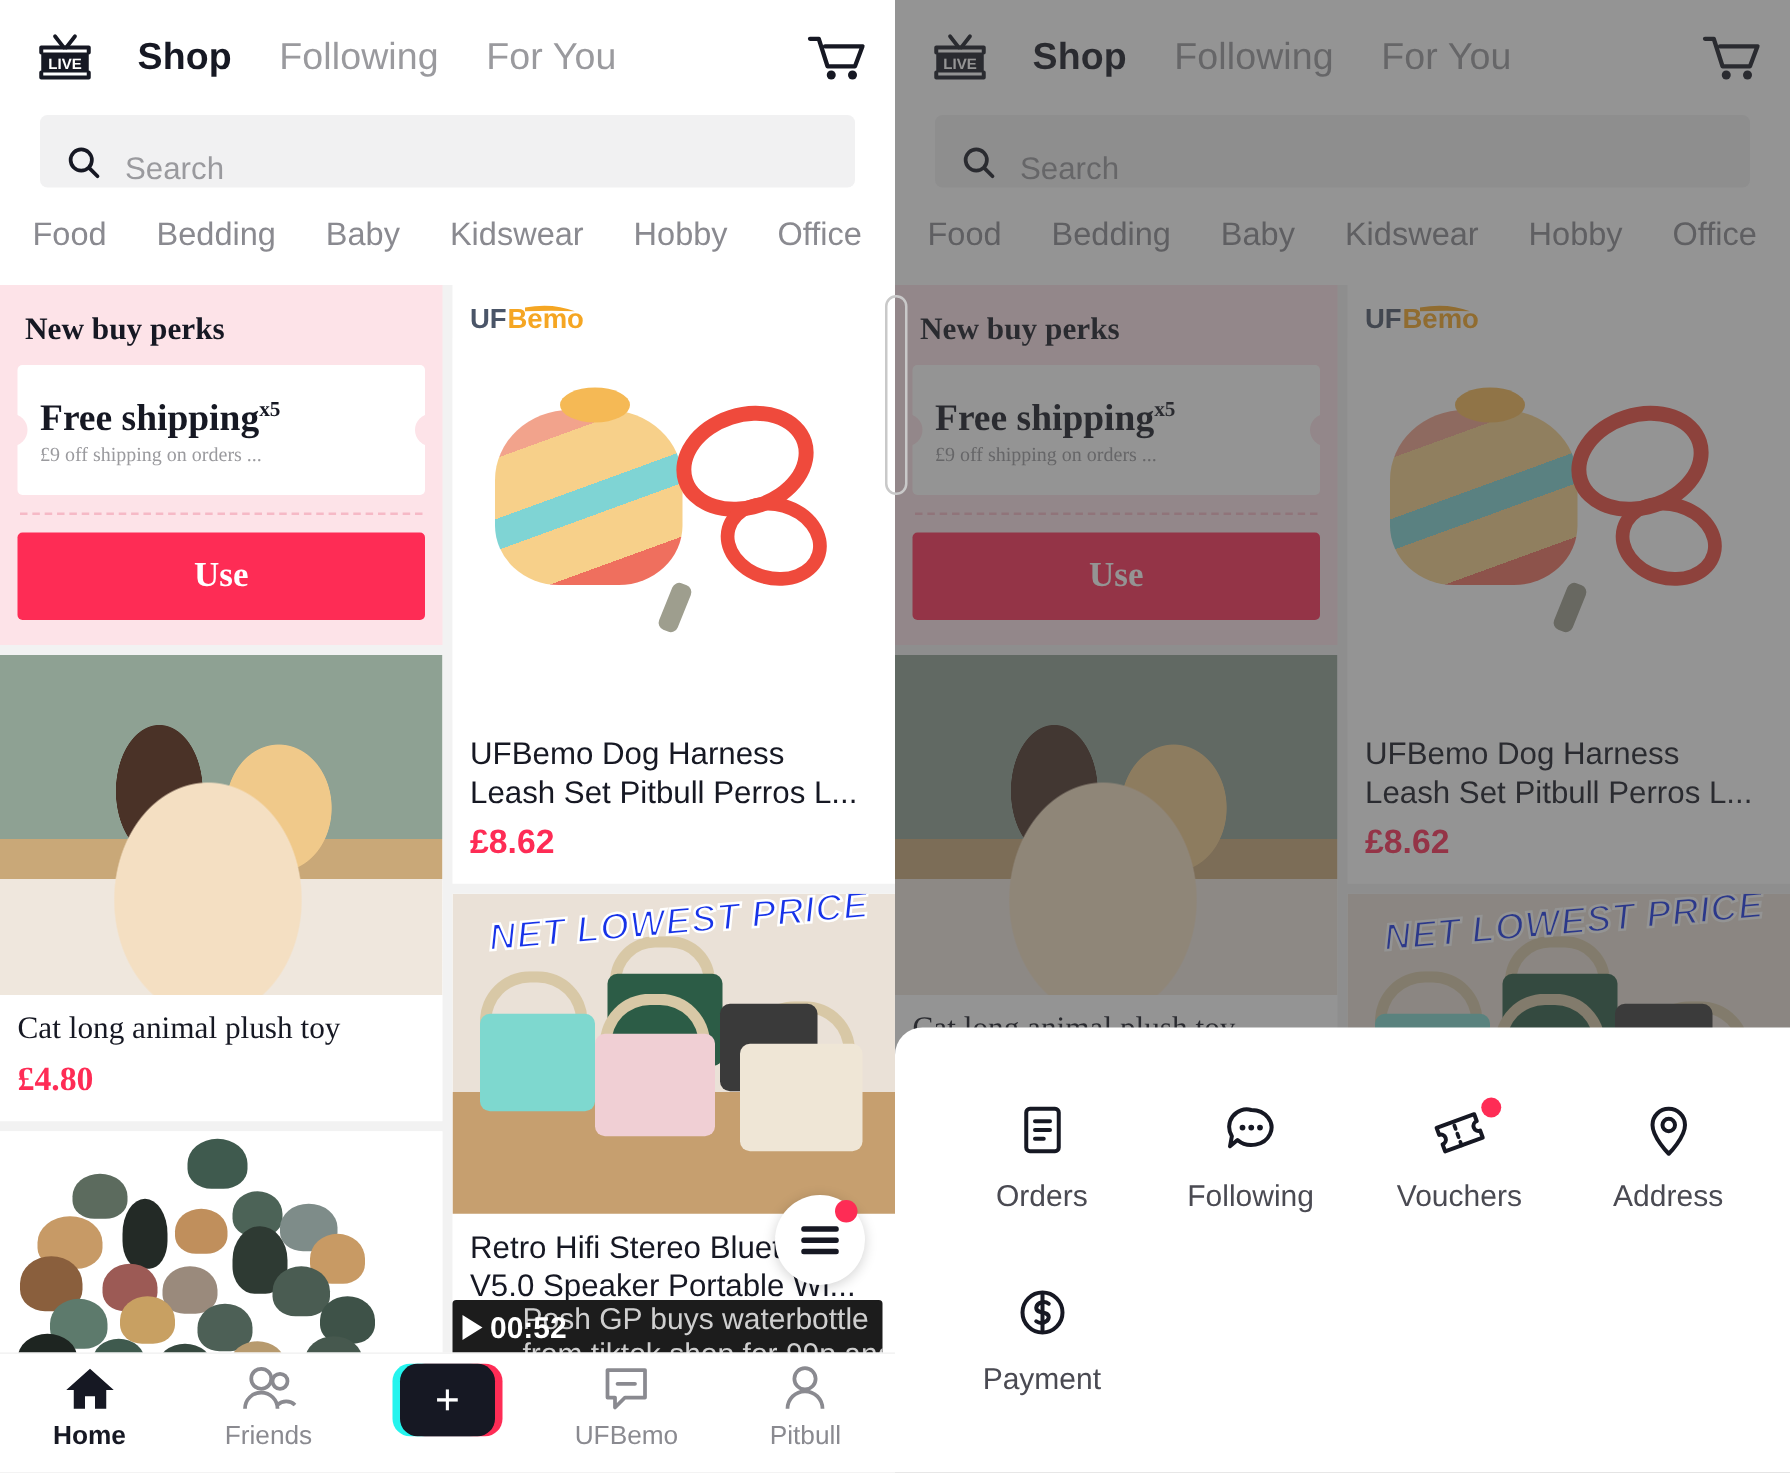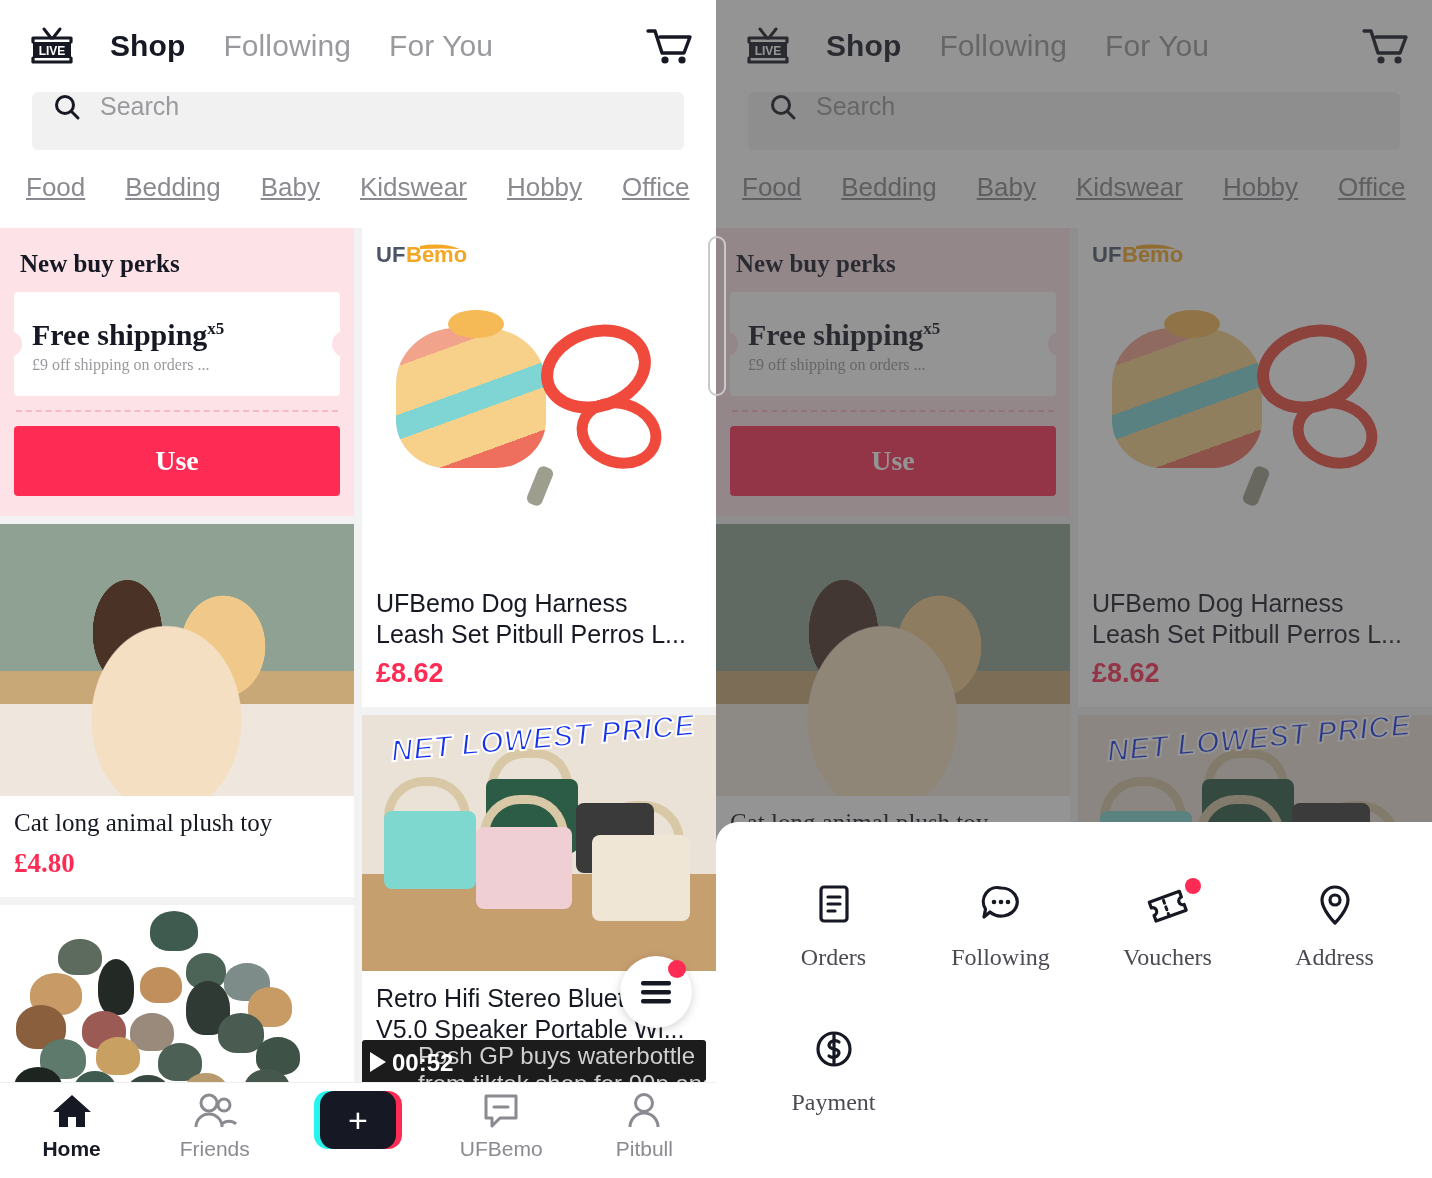--- a/index.html
+++ b/index.html
@@ -32,30 +32,30 @@
   .nav-tab {
     font-size: 30px; color: #9a9a9e; letter-spacing: .1px; white-space: nowrap;
   }
   .nav-tab.active { color: #161823; font-weight: 700; }
   .cart-icon { margin-left: auto; width: 50px; height: 46px; }
 
   
   .search-wrap { padding: 0 32px; }
   .search-bar {
     height: 58px; background: #f1f1f2; border-radius: 6px;
-    display: flex; align-items: flex-start; gap: 18px; padding: 0 20px;
+    display: flex; align-items: flex-end; gap: 18px; padding: 0 20px;
   }
   .search-placeholder { font-size: 25px; color: #9a9a9e; }
 
   
   .cats {
     display: flex; align-items: center; gap: 40px;
     padding: 22px 26px 16px 26px; white-space: nowrap; overflow: hidden;
   }
-  .cat { font-size: 26px; color: #8a8a90; text-decoration: underline; }
+  .cat { font-size: 26px; color: #8a8a90; }
 
   
   .feed {
     position: absolute; left: 0; right: 0; top: 228px; bottom: 0;
     background: #f2f2f2;
     display: flex; gap: 8px; padding: 0 0 0 0; overflow: hidden;
   }
   .col { width: 354px; display: flex; flex-direction: column; gap: 8px; }
   .col-left { margin-left: 0; font-family: Liberation Serif, serif; }
 
@@ -147,21 +147,21 @@
   
   .sheet {
     position: absolute; left: 0; right: -20px; bottom: 0; top: 822px;
     background: #fff; border-radius: 22px 0 0 0;
     padding: 60px 0 0 0;
   }
   .sheet-grid {
     display: grid; grid-template-columns: repeat(4, 1fr);
     row-gap: 56px; padding: 0 34px;
   }
-  .sheet-item { display: flex; flex-direction: column; align-items: center; gap: 16px; position: relative; font-family: Liberation Serif, serif; }
+  .sheet-item { display: flex; flex-direction: column; align-items: center; gap: 16px; position: relative; }
   .sheet-ico { position: relative; width: 46px; height: 46px; }
   .sheet-label { font-size: 24px; color: #4a4a52; }
   .badge-dot {
     position: absolute; top: -4px; right: -10px;
     width: 16px; height: 16px; border-radius: 50%; background: #fe2c55;
   }
 
   
   .rail {
     position: absolute; left: 708px; top: 236px; width: 18px; height: 160px;

